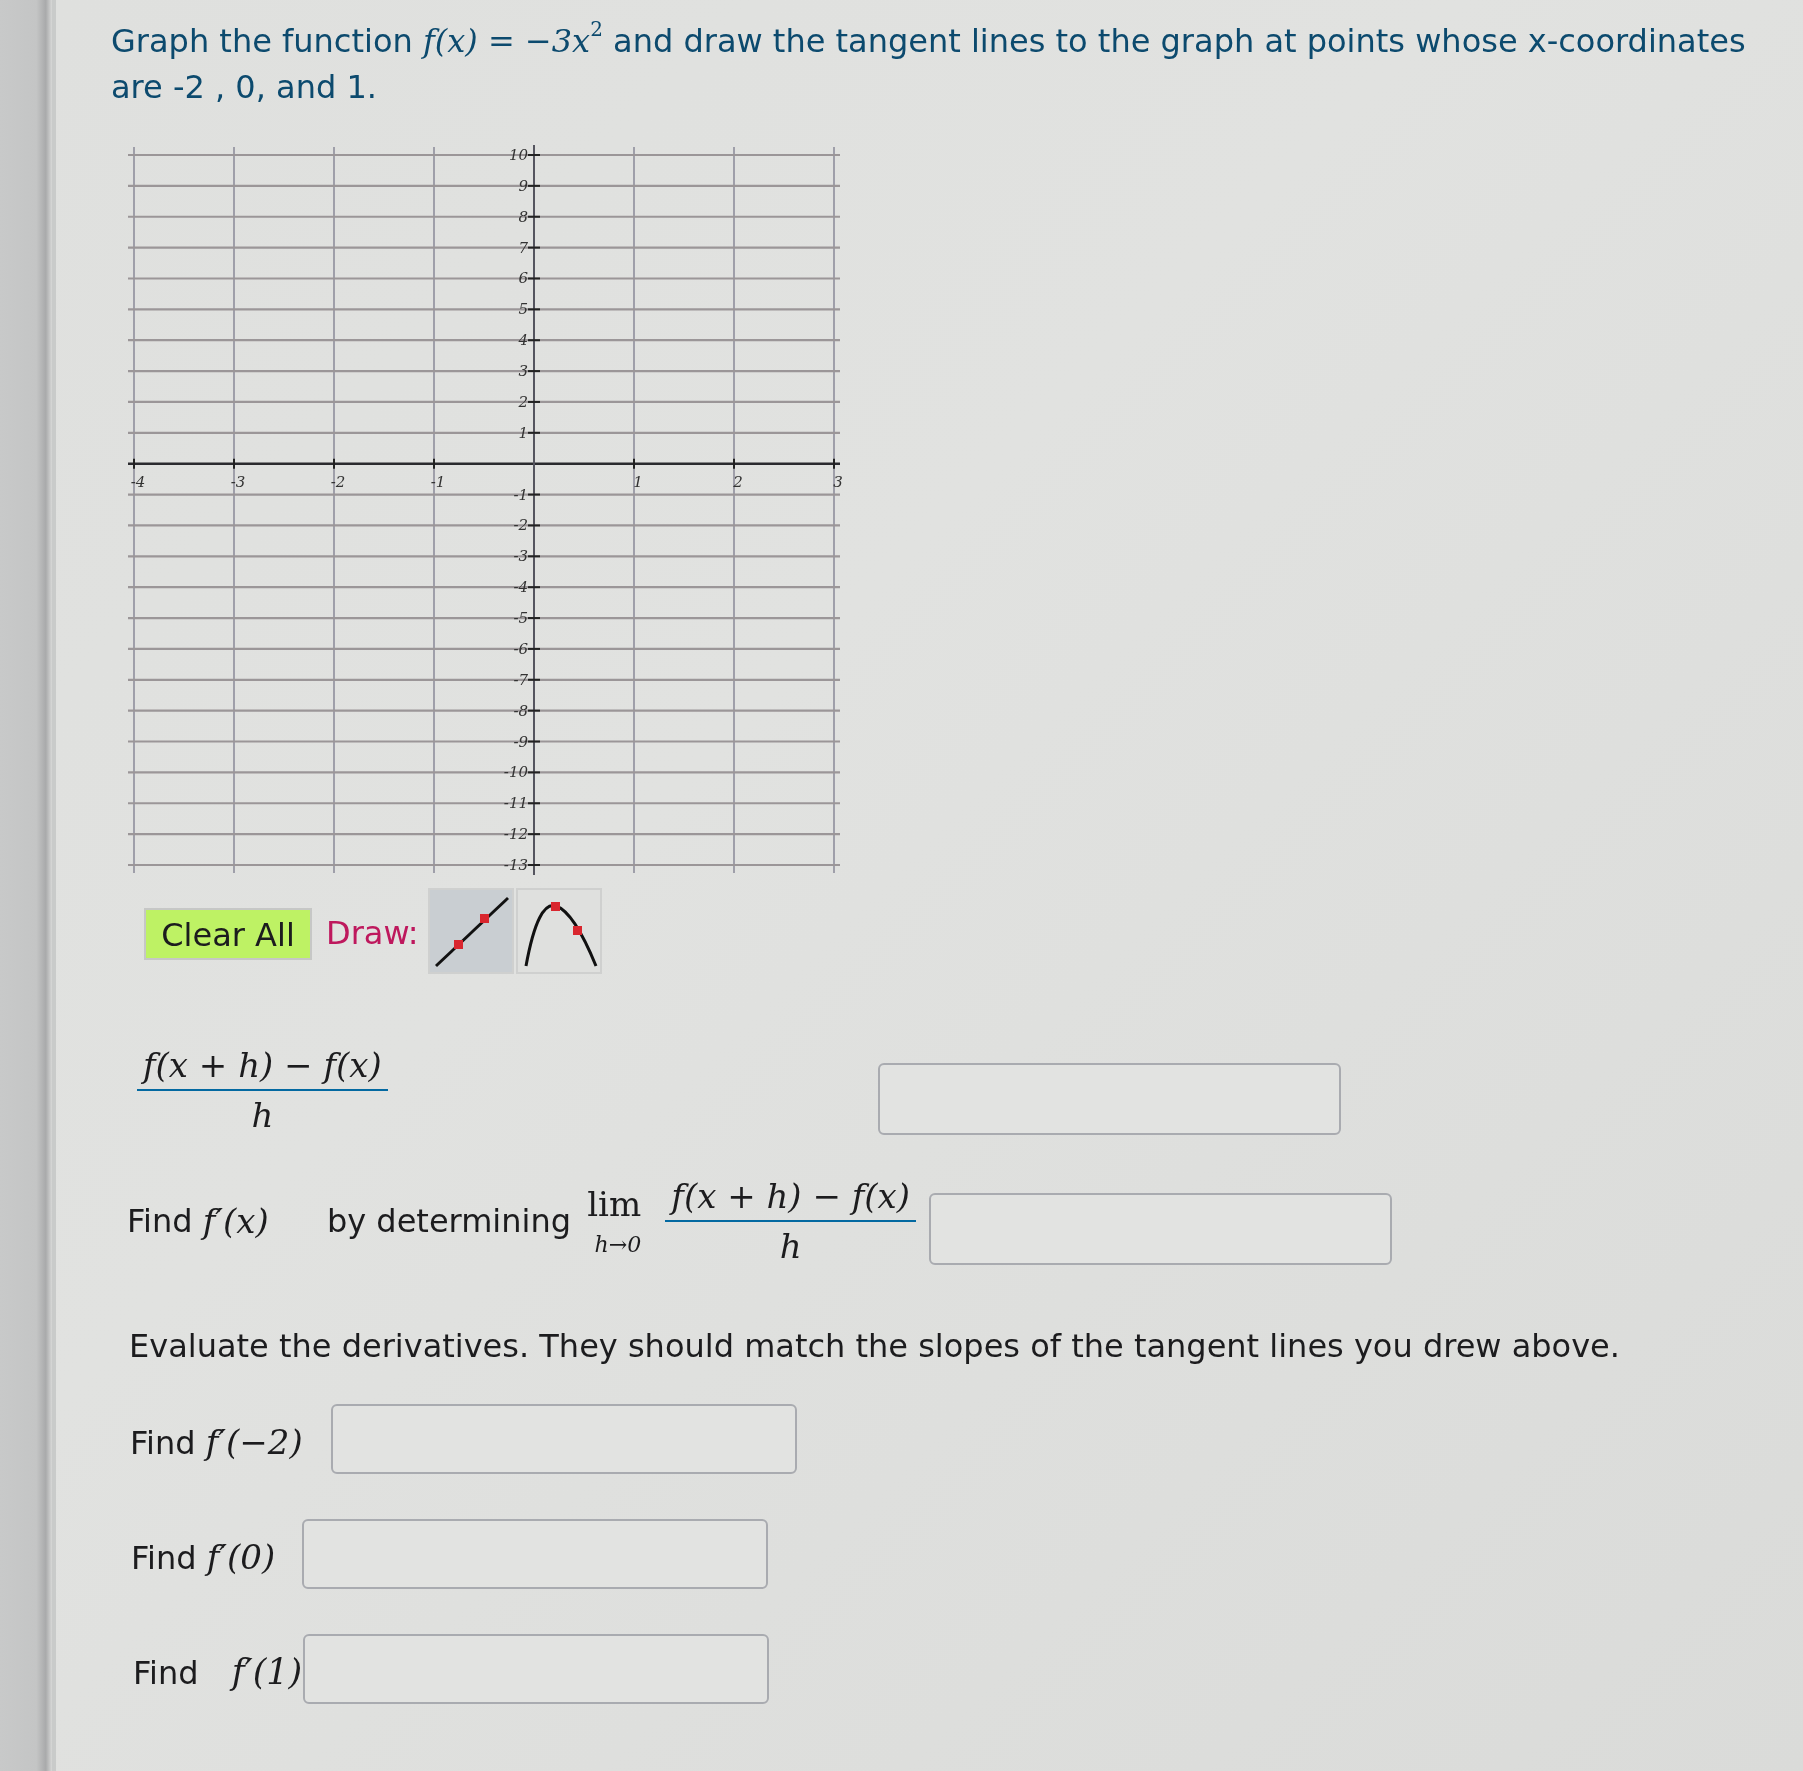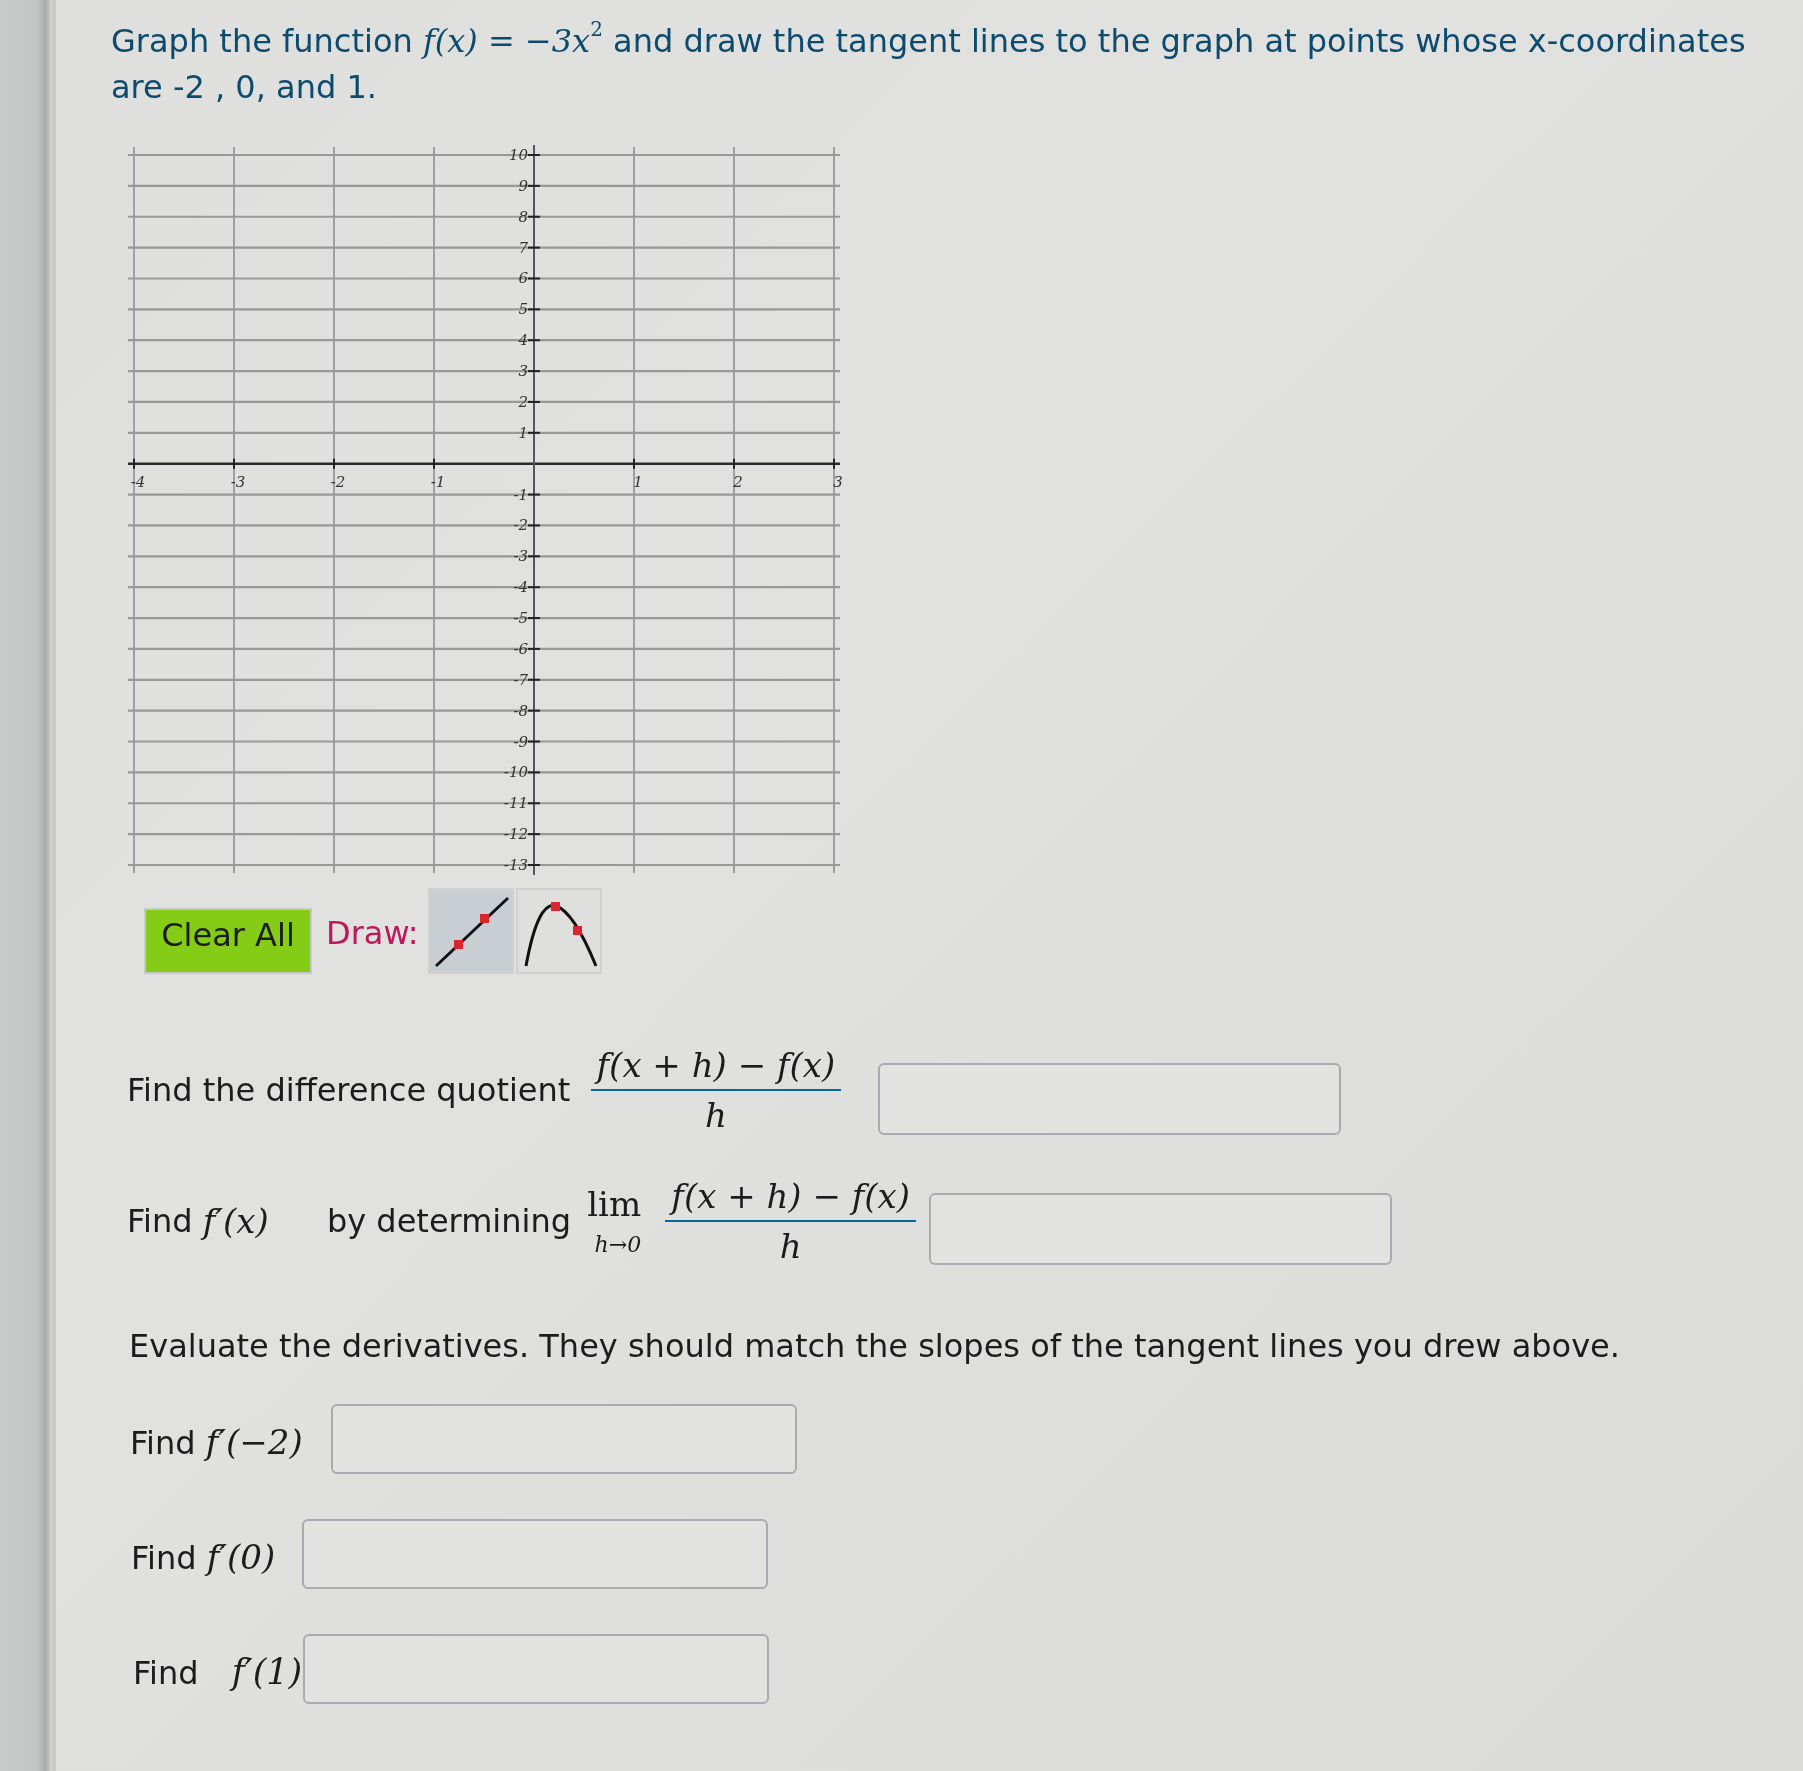--- a/index.html
+++ b/index.html
@@ -27,22 +27,22 @@
 
   
   .graph {
     position: absolute; left: 118px; top: 140px; width: 740px; height: 740px;
   }
   .graph svg { display: block; }
 
   
   .toolbar { position: absolute; left: 144px; top: 888px; height: 90px; }
   .btn-clear {
-    position: absolute; left: 0; top: 20px; width: 168px; height: 66px;
-    border: 2px solid #c6c7c6; background: #84cc16;
+    position: absolute; left: 0; top: 20px; width: 168px; height: 52px;
+    border: 2px solid #c6c7c6; background: #bef264;
     font-size: 32px; line-height: 50px; text-align: center; color: #1c1c1e;
     box-sizing: border-box; cursor: pointer;
   }
   .draw-label {
     position: absolute; left: 182px; top: 20px; font-size: 32px; line-height: 50px; color: #be185d;
   }
   .tool {
     position: absolute; top: 0; width: 86px; height: 86px;
     box-sizing: border-box; border: 2px solid #cfd0cf; cursor: pointer;
   }
@@ -195,21 +195,20 @@
   <div class="tool parab">
     <svg width="82" height="82" viewBox="0 0 82 82">
       <path d="M8 76 Q 20 10 38 16 Q 56 22 78 76" fill="none" stroke="#111" stroke-width="3"></path>
       <rect x="33" y="12" width="9" height="9" fill="#d9262e"></rect>
       <rect x="55" y="36" width="9" height="9" fill="#d9262e"></rect>
     </svg>
   </div>
 </div>
 
 <div class="row" style="left:127px; top:1045px;">
-  <span style="vertical-align:middle;">Find the difference quotient</span>
   <span class="frac" style="margin-left:10px;">
     <span class="num">f(x + h) − f(x)</span>
     <span class="den">h</span>
   </span>
 </div>
 <input class="answer-box" style="left: 878px; top: 1063px; width: 463px; height: 72px;" value="">
 
 <div class="row" style="left:127px; top:1176px;">
   <span style="vertical-align:middle;">Find</span>
   <span class="math" style="vertical-align:middle; font-size:34px;">f′(x)</span>

